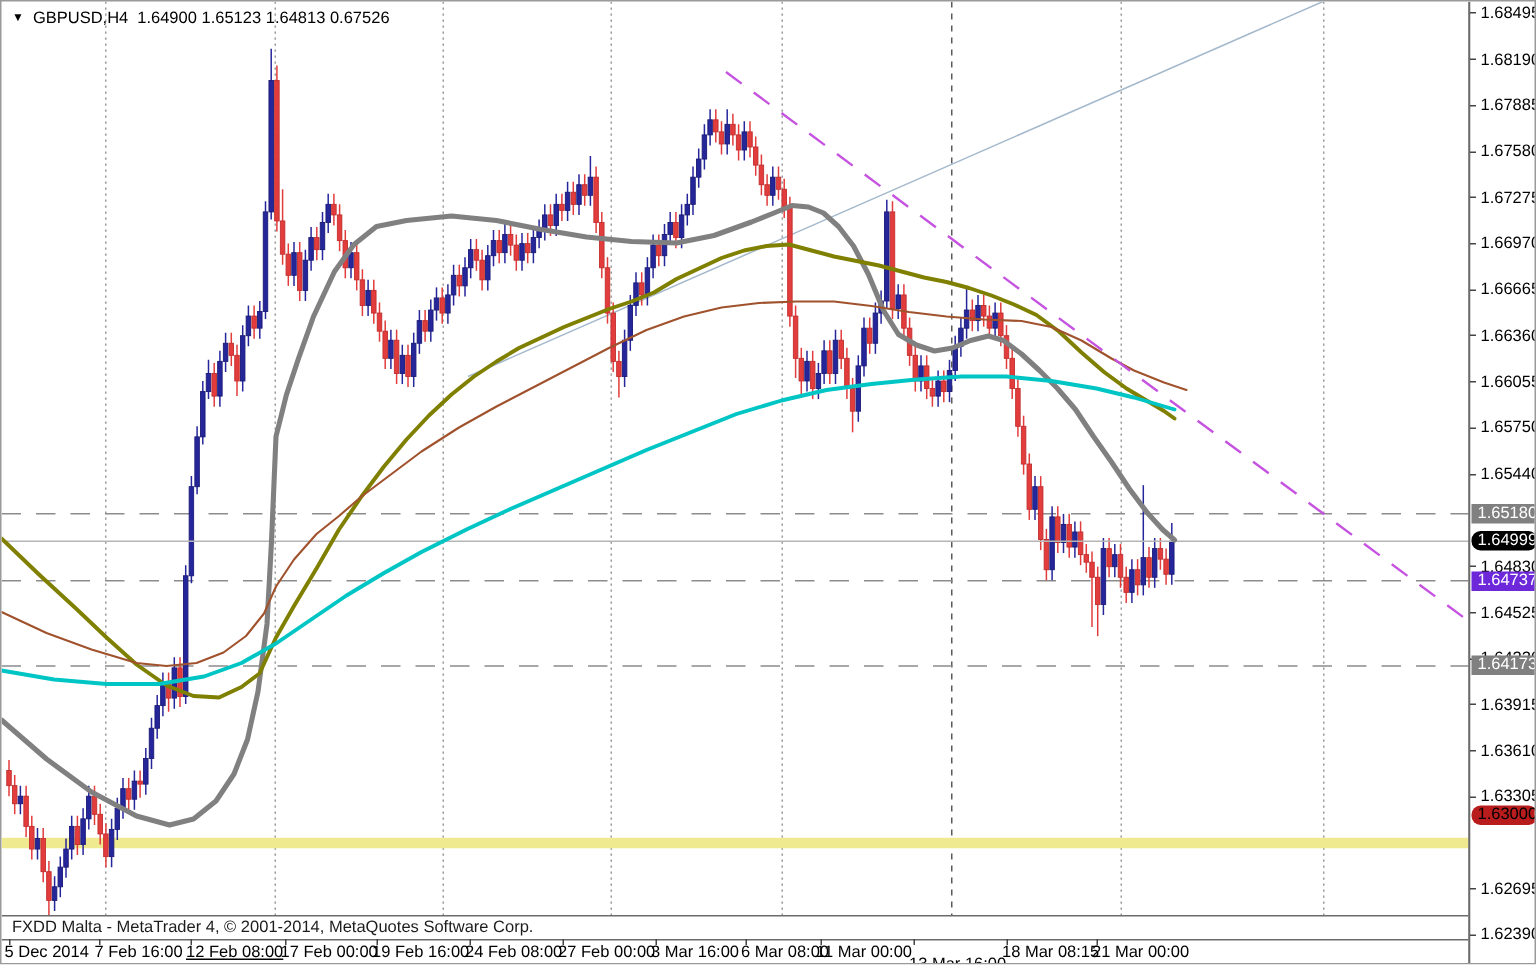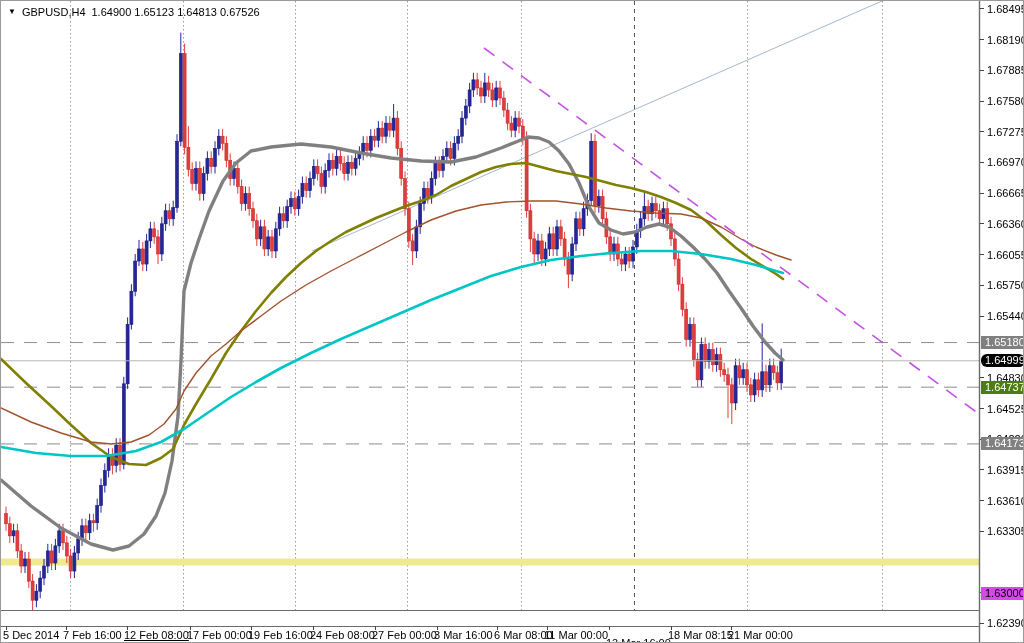--- a/index.html
+++ b/index.html
@@ -500,23 +500,23 @@
       <div class="ytick" style="top: 499.101px;"></div>
       <div class="ylab" style="top: 493.601px;">1.63610</div>
       <div class="ytick" style="top: 529.801px;"></div>
       <div class="ylab" style="top: 524.301px;">1.63305</div>
       <div class="ytick" style="top: 591.199px;"></div>
       <div class="ylab" style="top: 585.699px;">1.62695</div>
       <div class="ytick" style="top: 621.899px;"></div>
       <div class="ylab" style="top: 616.399px;">1.62390</div>
       <div class="badge" style="top: 335.074px; background: rgb(128, 128, 128); color: rgb(255, 255, 255);">1.65180</div>
       <div class="badge" style="top: 353.293px; background: rgb(0, 0, 0); color: rgb(255, 255, 255); border-radius: 6px;">1.64999</div>
-      <div class="badge" style="top: 379.664px; background: #4d7c0f; color: rgb(255, 255, 255);">1.64737</div>
+      <div class="badge" style="top: 379.664px; background: #6d28d9; color: rgb(255, 255, 255);">1.64737</div>
       <div class="badge" style="top: 436.433px; background: rgb(128, 128, 128); color: rgb(255, 255, 255);">1.64173</div>
-      <div class="badge" style="top: 586px; background: #d946ef; color: rgb(0, 0, 0);">1.63000</div>
+      <div class="badge" style="top: 536px; background: #b91c1c; color: rgb(0, 0, 0); border-radius: 6px;">1.63000</div>
     </div>
   <div id="xaxis">
       <div class="xtick" style="left: 5px;"></div>
       <div class="xlab" style="left: 2px;">5 Dec 2014</div>
       <div class="xtick" style="left: 65px;"></div>
       <div class="xlab" style="left: 62px;">7 Feb 16:00</div>
       <div class="xtick" style="left: 126px;"></div>
       <div class="xlab" style="left: 123px; text-decoration: underline;">12 Feb 08:00</div>
       <div class="xtick" style="left: 189px;"></div>
       <div class="xlab" style="left: 186px;">17 Feb 00:00</div>
@@ -533,13 +533,14 @@
       <div class="xtick" style="left: 546px;"></div>
       <div class="xlab" style="left: 543px;">11 Mar 00:00</div>
       <div class="xtick" style="left: 608px;"></div>
       <div class="xlab" style="left: 605px; margin-top: 8px;">13 Mar 16:00</div>
       <div class="xtick" style="left: 670px;"></div>
       <div class="xlab" style="left: 667px;">18 Mar 08:15</div>
       <div class="xtick" style="left: 730px;"></div>
       <div class="xlab" style="left: 727px;">21 Mar 00:00</div>
     </div>
 
+  <div id="copyright">FXDD Malta - MetaTrader 4, © 2001-2014, MetaQuotes Software Corp.</div>
 </div>
 
 </body></html>

